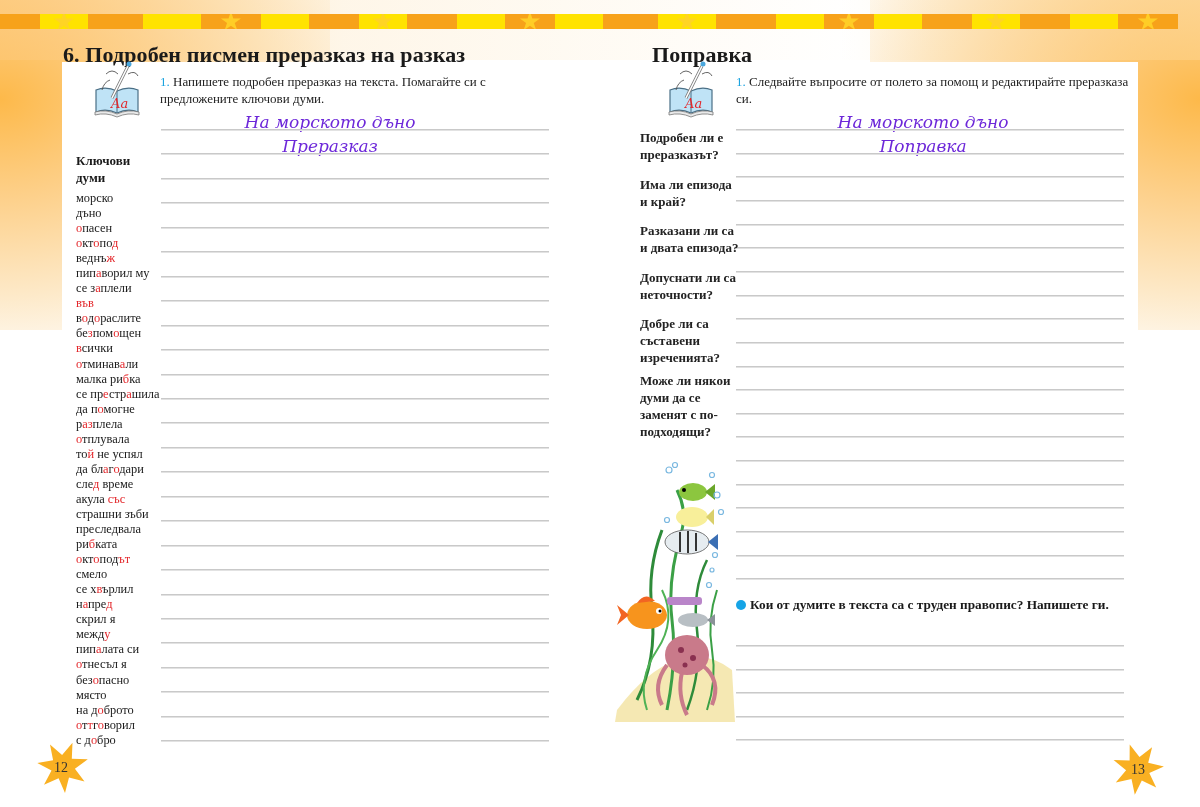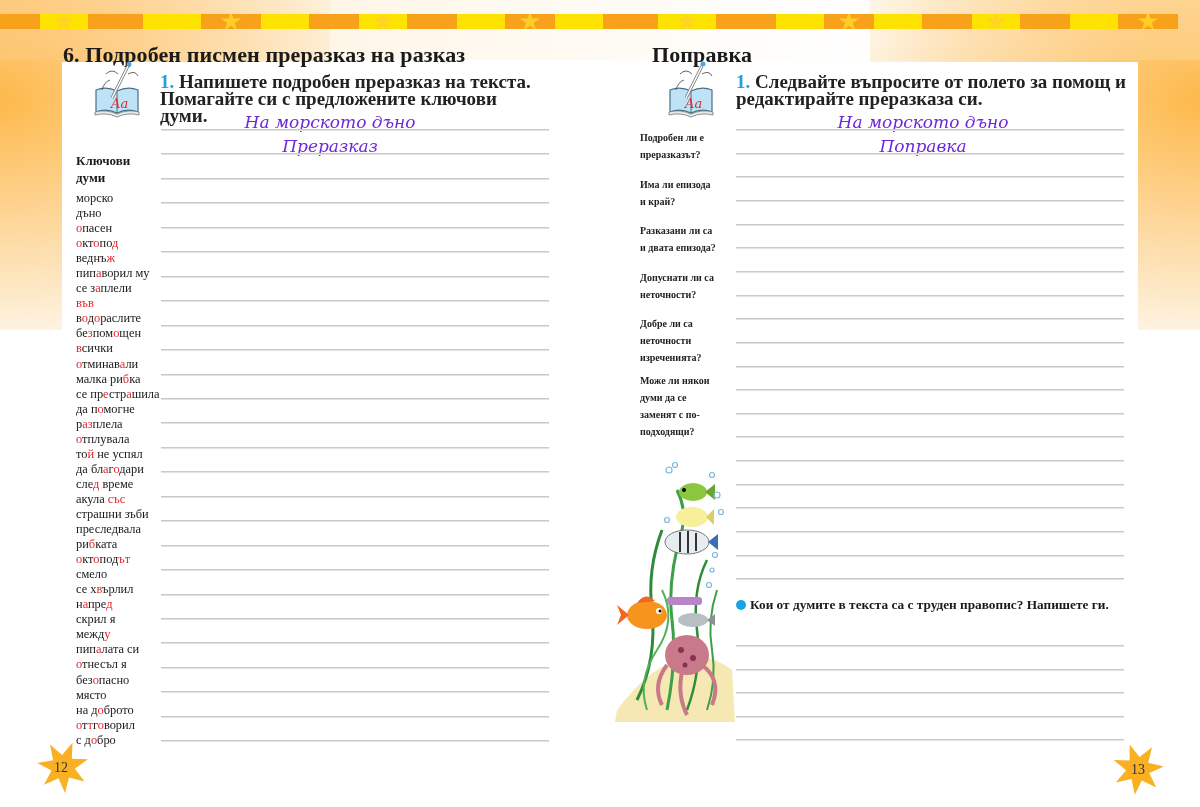--- a/index.html
+++ b/index.html
@@ -44,41 +44,41 @@
     position: absolute; font-weight: bold; font-size: 22px; letter-spacing: 0.1px;
     font-family: "Liberation Serif", "DejaVu Serif", serif;
   }
   .title-l { left: 63px; top: 42px; }
   .title-r { left: 652px; top: 42px; }
 
   
   .book-icon { position: absolute; width: 50px; height: 58px; }
 
   
-  .instr { position: absolute; font-size: 19px; line-height: 17px; font-weight: bold; color: #222; }
+  .instr { position: absolute; font-size: 13px; line-height: 17px; font-weight: normal; color: #222; }
   .instr .num { color: #1aa3e0; }
   .instr-l { left: 160px; top: 73px; width: 380px; }
   .instr-r { left: 736px; top: 73px; width: 400px; }
 
   
   .script {
     position: absolute; font-family: "DejaVu Serif", serif; font-style: italic;
     font-size: 17px; color: #6d28d9; text-align: center; white-space: nowrap;
   }
 
   
   .wline { position: absolute; height: 2px; background: #c9c9c9; border-bottom: 1px solid #e2e2e2; }
 
   
   .kw-head { position: absolute; left: 76px; top: 152px; font-weight: bold; font-size: 13px; line-height: 17px; }
   .kw-list { position: absolute; left: 76px; top: 191px; font-size: 12.4px; line-height: 15.05px; }
   .kw-list .r { color: #e3262a; }
 
   
-  .q { position: absolute; left: 640px; font-weight: bold; font-size: 10px; line-height: 17px; color: #222; }
+  .q { position: absolute; left: 640px; font-weight: bold; font-size: 13px; line-height: 17px; color: #222; }
 
   
   .bullet-task { position: absolute; left: 736px; top: 597px; font-weight: bold; font-size: 13.3px; }
   .bullet-dot { display: inline-block; width: 10px; height: 10px; border-radius: 50%; background: #16a4e6; margin-right: 4px; vertical-align: -1px; }
 
   
   .pn { position: absolute; width: 54px; height: 54px; }
   .pn span { position: absolute; left: 0; top: 0; width: 54px; height: 54px; display: flex; align-items: center; justify-content: center; font-size: 14px; color: #333; }
 
   .illus { position: absolute; left: 607px; top: 460px; width: 130px; height: 265px; }
@@ -300,21 +300,21 @@
     <div class="q" style="top: 222px;">
       <div>Разказани ли са</div>
       <div>и двата епизода?</div>
     </div>
     <div class="q" style="top: 269px;">
       <div>Допуснати ли са</div>
       <div>неточности?</div>
     </div>
     <div class="q" style="top: 315px;">
       <div>Добре ли са</div>
-      <div>неточности</div>
+      <div>съставени</div>
       <div>изреченията?</div>
     </div>
     <div class="q" style="top: 372px;">
       <div>Може ли някои</div>
       <div>думи да се</div>
       <div>заменят с по-</div>
       <div>подходящи?</div>
     </div>
   </div>
 

